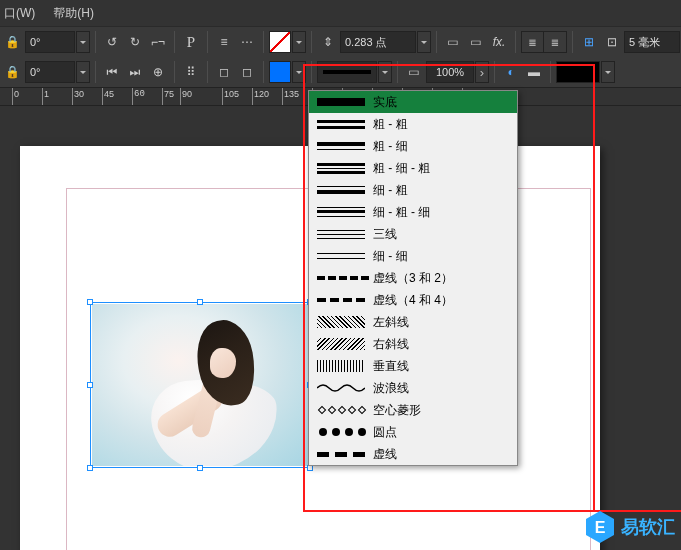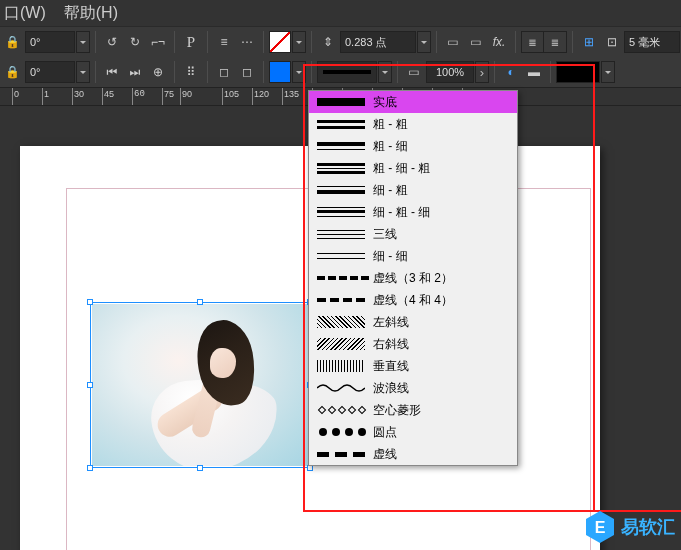--- a/index.html
+++ b/index.html
@@ -1,17 +1,17 @@
 <!DOCTYPE html>
 <html><head>
 <meta charset="utf-8">
 <style>
 *{margin:0;padding:0;box-sizing:border-box;font-family:"Microsoft YaHei",sans-serif}
 body{background:#333;width:681px;height:550px;overflow:hidden;position:relative}
-.menubar{height:26px;background:#333;color:#ccc;font-size:16px;display:flex;align-items:center;padding-left:4px;gap:18px}
+.menubar{height:26px;background:#333;color:#ccc;font-size:12px;display:flex;align-items:center;padding-left:4px;gap:18px}
 .menubar span{cursor:default}
 .toolbar{background:#393939;border-top:1px solid #2a2a2a;border-bottom:1px solid #222}
 .tb-row{height:30px;display:flex;align-items:center;padding:0 2px;gap:1px}
 .tb-row>*{flex:none}
 .sep{width:1px;height:22px;background:#4d4d4d;margin:0 4px}
 .field{display:flex;align-items:center;background:#2b2b2b;border:1px solid #222;height:22px;color:#ddd;font-size:11px;padding:0 4px}
 .field input{background:transparent;border:none;color:#ddd;width:40px;font-size:11px;outline:none}
 .dd{width:14px;height:22px;background:#3a3a3a;border:1px solid #222;display:flex;align-items:center;justify-content:center}
 .dd::after{content:'';border:3px solid transparent;border-top-color:#bbb;margin-top:3px}
 .ico{width:22px;height:22px;display:flex;align-items:center;justify-content:center;color:#ccc;font-size:12px;border:1px solid transparent}
@@ -35,21 +35,21 @@
 .photo .fig{position:absolute;left:60px;top:10px;width:120px;height:150px}
 .photo .hair{position:absolute;left:46px;top:6px;width:56px;height:86px;border-radius:50% 50% 44% 56%/54% 46% 60% 48%;background:linear-gradient(160deg,#1c1612 0%,#2a2018 40%,#3a2c20 100%);transform:rotate(-10deg)}
 .photo .face{position:absolute;left:58px;top:34px;width:26px;height:30px;border-radius:46% 54% 50% 50%/52% 48% 60% 40%;background:linear-gradient(145deg,#f9e6da 0%,#eed2c2 80%)}
 .photo .arm{position:absolute;left:46px;top:58px;width:18px;height:66px;border-radius:10px;background:linear-gradient(180deg,#f7e2d4 0%,#ecd0bf 100%);transform:rotate(14deg)}
 .photo .dress{position:absolute;left:0px;top:64px;width:126px;height:92px;border-radius:30% 70% 56% 44%/40% 36% 64% 60%;background:radial-gradient(ellipse at 34% 20%,#ffffff 0%,#f5f3f3 40%,#eceef1 72%,#e2e8ee 100%);transform:rotate(-6deg)}
 .photo .leg{position:absolute;left:2px;top:86px;width:72px;height:24px;border-radius:14px;background:linear-gradient(180deg,#f7e1d2 0%,#ebcfbd 100%);transform:rotate(-32deg)}
 .red-callout{position:absolute;left:303px;top:64px;width:292px;height:448px;border:2px solid #ff1a1a;border-bottom:none;pointer-events:none;z-index:5}
 .red-base{position:absolute;left:303px;top:510px;width:378px;height:2px;background:#ff1a1a;z-index:5}
 .linestyle-menu{position:absolute;left:308px;top:90px;width:210px;background:#f0f0f0;border:1px solid #888;box-shadow:2px 2px 6px rgba(0,0,0,.4);z-index:10;font-size:12px;color:#000}
 .ls-item{height:22px;display:flex;align-items:center;padding:0 8px;gap:8px}
-.ls-item.sel{background:#d946ef}
+.ls-item.sel{background:#15803d}
 .ls-item .prev{width:48px;height:14px;display:flex;align-items:center;justify-content:center;flex:none}
 .ls-item .lbl{flex:1}
 .logo{position:absolute;right:6px;bottom:6px;display:flex;align-items:center;gap:6px;color:#39b3ff;font-size:18px;font-weight:bold;z-index:20}
 .logo .badge{width:30px;height:34px;display:flex;align-items:center;justify-content:center}
 .zoom-box{display:flex;align-items:center;background:#2b2b2b;border:1px solid #222;height:22px;color:#ddd;font-size:11px;padding:0 4px;width:48px;justify-content:center}
 .stroke-prev{width:60px;height:22px;background:#2b2b2b;border:1px solid #222;display:flex;align-items:center;justify-content:center}
 .stroke-prev .line{width:50px;height:3px;background:#000;border:1px solid #000;background:#000}
 .stroke-prev .line{background:#000}
 .segctrl{display:flex;border:1px solid #222}
 .segctrl .seg{width:22px;height:20px;background:#3a3a3a;display:flex;align-items:center;justify-content:center;font-size:10px;color:#ccc;border-right:1px solid #222}

